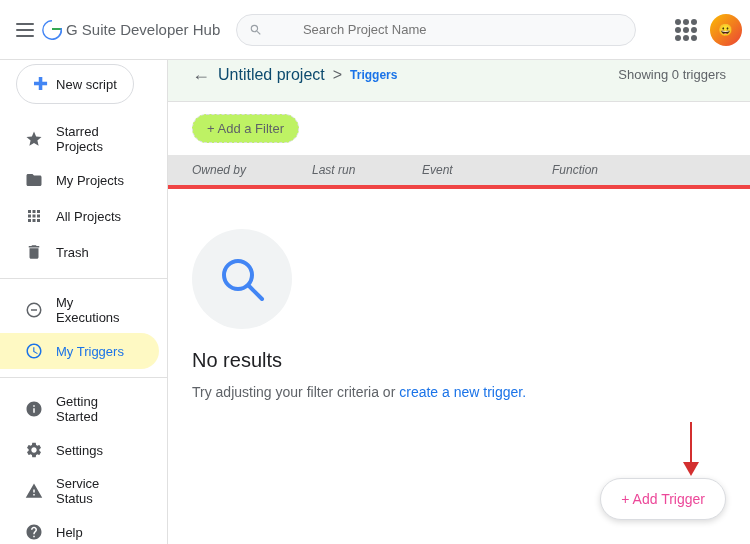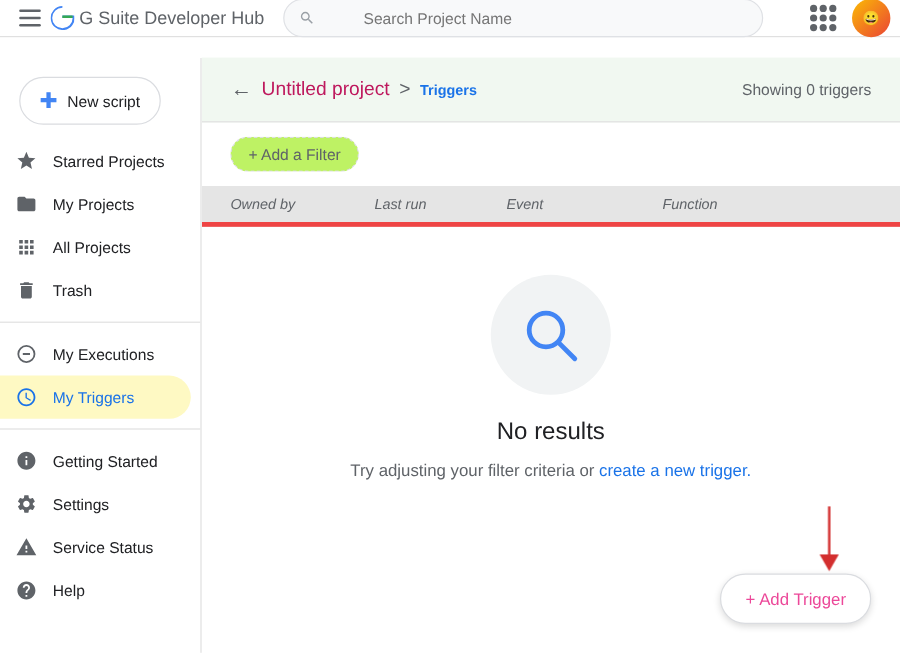--- a/index.html
+++ b/index.html
@@ -1,20 +1,20 @@
 <!DOCTYPE html>
 <html><head>
   <meta charset="utf-8">
   <style>
     * { margin: 0; padding: 0; box-sizing: border-box; }
     body { font-family: 'Google Sans', Arial, sans-serif; font-size: 13px; color: #202124; background: #fff; width: 750px; height: 544px; overflow: hidden; }
 
     
     .topnav {
-      display: flex; align-items: center; height: 31px;
+      display: flex; align-items: center; height: 60px;
       padding: 0 8px; border-bottom: 1px solid #e0e0e0;
       position: fixed; top: 0; left: 0; right: 0; background: #fff; z-index: 10;
     }
     .topnav-logo { display: flex; align-items: center; gap: 4px; font-size: 15px; font-weight: 500; color: #5f6368; white-space: nowrap; margin-right: 16px; }
     .search-bar {
       flex: 1; max-width: 400px; height: 32px; border: 1px solid #dfe1e5;
       border-radius: 24px; display: flex; align-items: center; padding: 0 12px;
       gap: 8px; background: #f8f9fa;
     }
     .search-bar input { border: none; background: transparent; outline: none; font-size: 13px; color: #202124; width: 100%; margin-left: 32px; }
@@ -29,37 +29,37 @@
     }
     .new-script-btn {
       margin: 8px 16px 12px; display: flex; align-items: center; gap: 8px;
       padding: 8px 16px; border: 1px solid #dadce0; border-radius: 24px;
       cursor: pointer; font-size: 13px; font-weight: 500; background: #fff;
       color: #202124;
     }
     .plus-icon { font-size: 18px; color: #4285f4; font-weight: 300; }
     .sidebar-item {
       display: flex; align-items: center; gap: 12px;
-      padding: 8px 12px; cursor: pointer; border-radius: 0 24px 24px 0;
+      padding: 8px 24px; cursor: pointer; border-radius: 0 24px 24px 0;
       margin-right: 8px; font-size: 13px; color: #202124;
     }
     .sidebar-item.active { background: #fef9c3; color: #1a73e8; font-weight: 500; }
     .sidebar-divider { height: 1px; background: #e0e0e0; margin: 8px 0; }
     .sidebar-icon { width: 20px; height: 20px; display: flex; align-items: center; justify-content: center; flex-shrink: 0; }
 
     
     .main { margin-left: 168px; margin-top: 48px; padding: 0; }
 
     
     .breadcrumb-header {
       background: #f1f8f1; padding: 16px 24px; display: flex; align-items: center;
       border-bottom: 1px solid #e0e0e0;
     }
     .back-arrow { color: #5f6368; cursor: pointer; margin-right: 8px; font-size: 18px; }
-    .breadcrumb-project { font-size: 16px; color: #be185d; }
+    .breadcrumb-project { font-size: 16px; color: #0c4a6e; }
     .breadcrumb-sep { color: #5f6368; margin: 0 8px; font-size: 16px; }
     .breadcrumb-current { font-size: 12px; font-weight: 700; color: #1a73e8; }
     .breadcrumb-count { margin-left: auto; font-size: 13px; color: #5f6368; }
 
     
     .filter-bar { padding: 12px 24px; }
     .add-filter-btn {
       display: flex; align-items: center; gap: 6px;
       padding: 6px 14px; border: 1px dashed #dadce0; border-radius: 16px;
       cursor: pointer; font-size: 13px; color: #5f6368; background: #bef264;
@@ -70,21 +70,21 @@
       display: grid;
       grid-template-columns: 120px 110px 130px 100px 120px 100px;
       padding: 8px 24px; border-bottom: 4px solid #ef4444;
       background: #e5e5e5;
       font-style: italic;
     }
     .table-col { font-size: 12px; color: #5f6368; font-weight: 500; }
 
     
     .empty-state {
-      display: flex; flex-direction: column; align-items: center;
+      display: flex; flex-direction: column; align-items: flex-start;
       padding: 40px 24px; gap: 12px;
     }
     .search-illustration {
       width: 100px; height: 100px; background: #f1f3f4; border-radius: 50%;
       display: flex; align-items: center; justify-content: center; margin-bottom: 8px;
     }
     .empty-title { font-size: 20px; color: #202124; font-weight: 400; }
     .empty-subtitle { font-size: 14px; color: #5f6368; }
     .empty-subtitle a { color: #1a73e8; text-decoration: none; }
 

